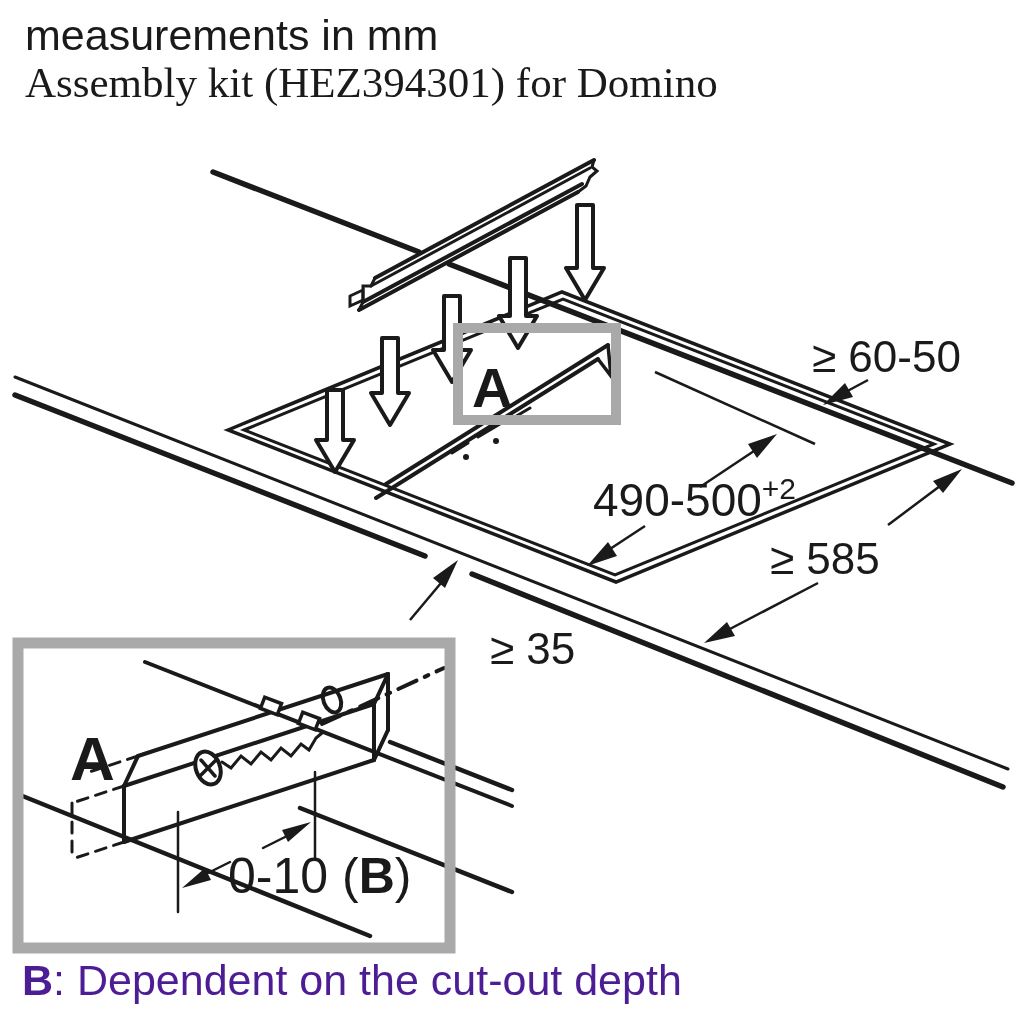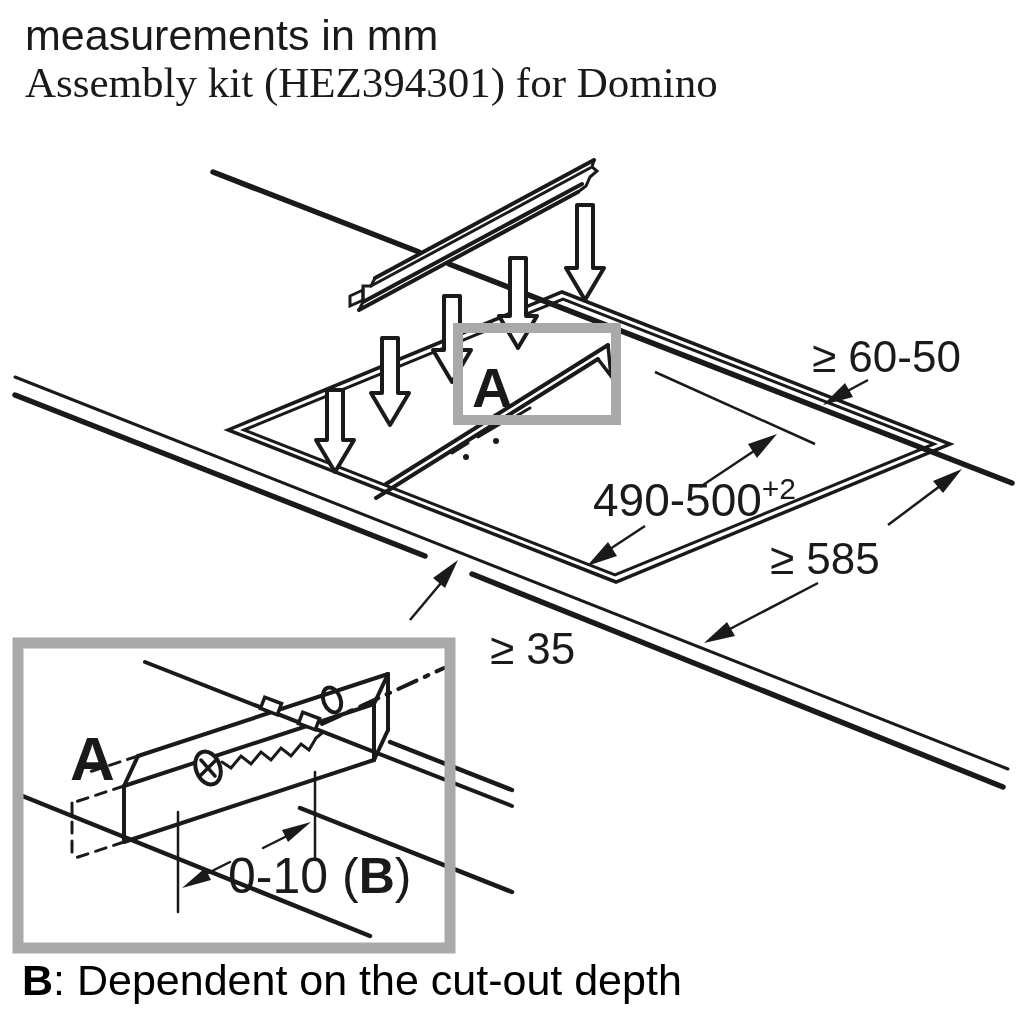--- a/index.html
+++ b/index.html
@@ -1,21 +1,21 @@
 <!DOCTYPE html>
 <html><head>
 <meta charset="utf-8">
 <style>
   html,body{margin:0;padding:0;background:#ffffff;}
   #stage{position:relative;width:1024px;height:1024px;background:#ffffff;overflow:hidden;
          font-family:"Liberation Sans", sans-serif;color:#1a1a1a;}
   .hdr{position:absolute;left:25px;font-size:43px;line-height:46px;color:#1a1a1a;white-space:nowrap;}
   #hdr1{top:12px;}
   #hdr2{top:60px;font-family:Liberation Serif, serif;}
-  #footnote{position:absolute;left:22px;top:956px;font-size:43px;white-space:nowrap;color:#000000;}
+  #footnote{position:absolute;left:22px;top:956px;font-size:43px;white-space:nowrap;color:#4c1d95;}
   #footnote b{font-weight:bold;}
   svg{position:absolute;left:0;top:0;}
   svg text{font-family:"Liberation Sans", sans-serif;fill:#1a1a1a;}
 </style>
 </head>
 <body>
 
 <div id="stage">
 
   <div class="hdr" id="hdr1">measurements in mm</div>

